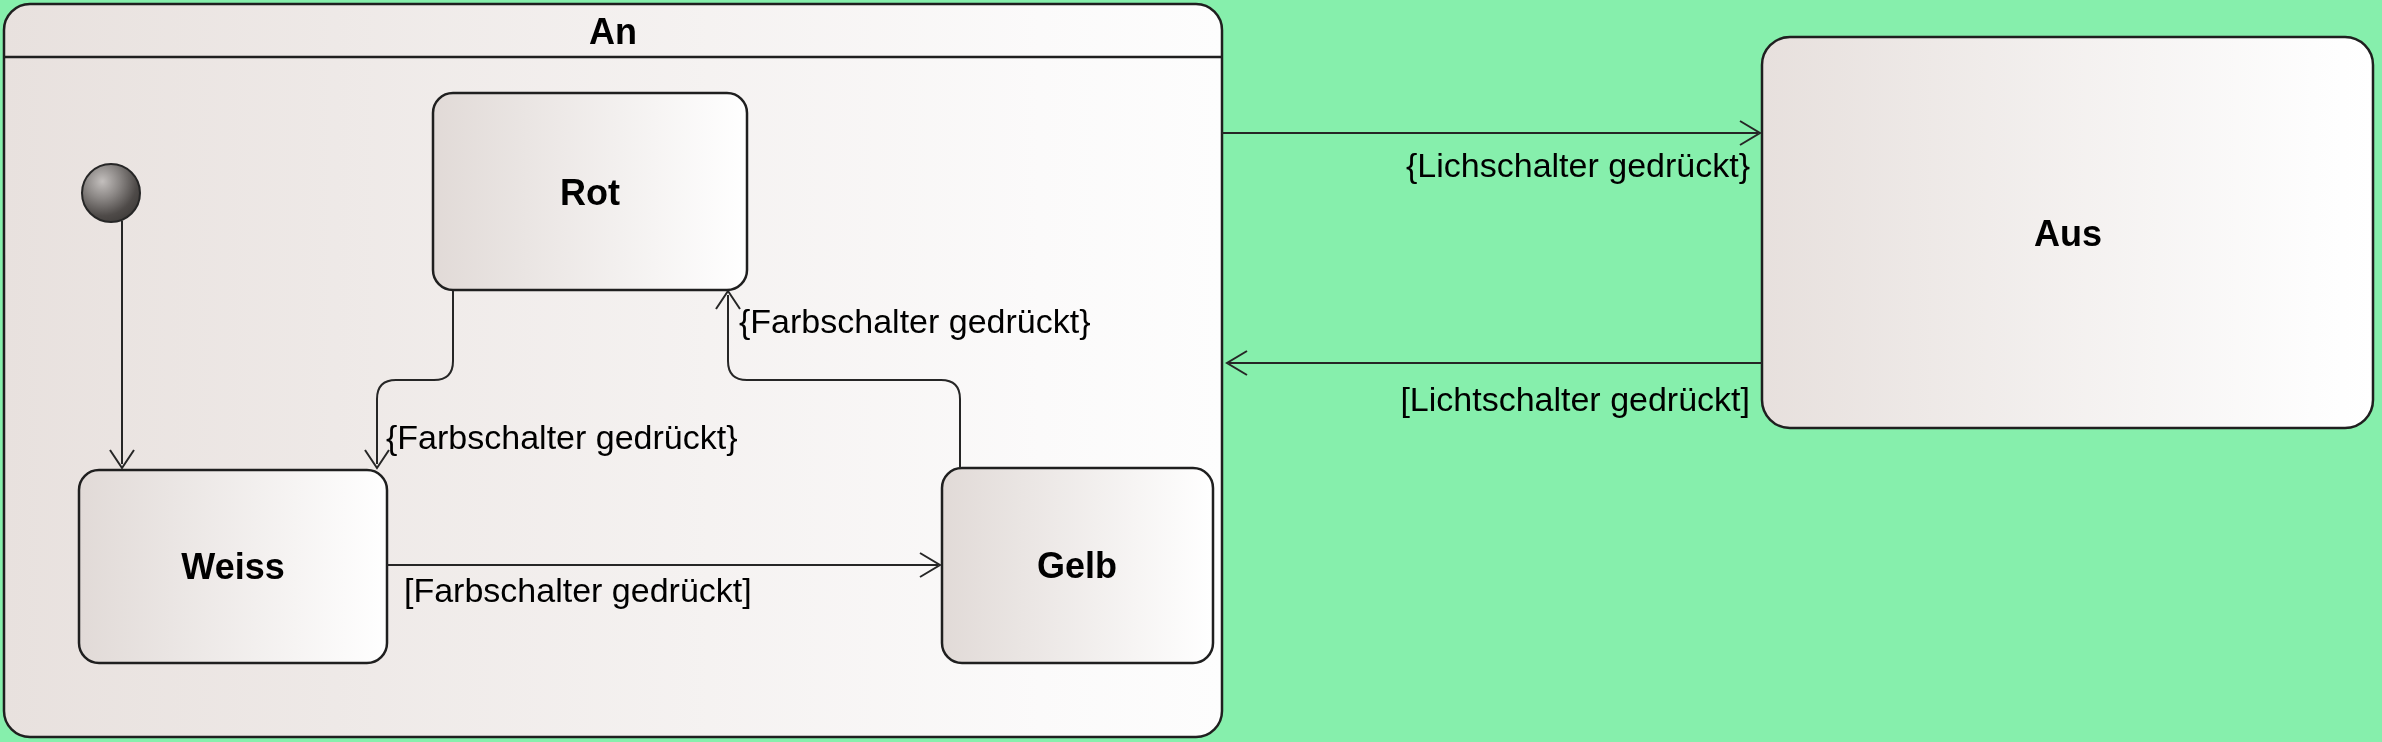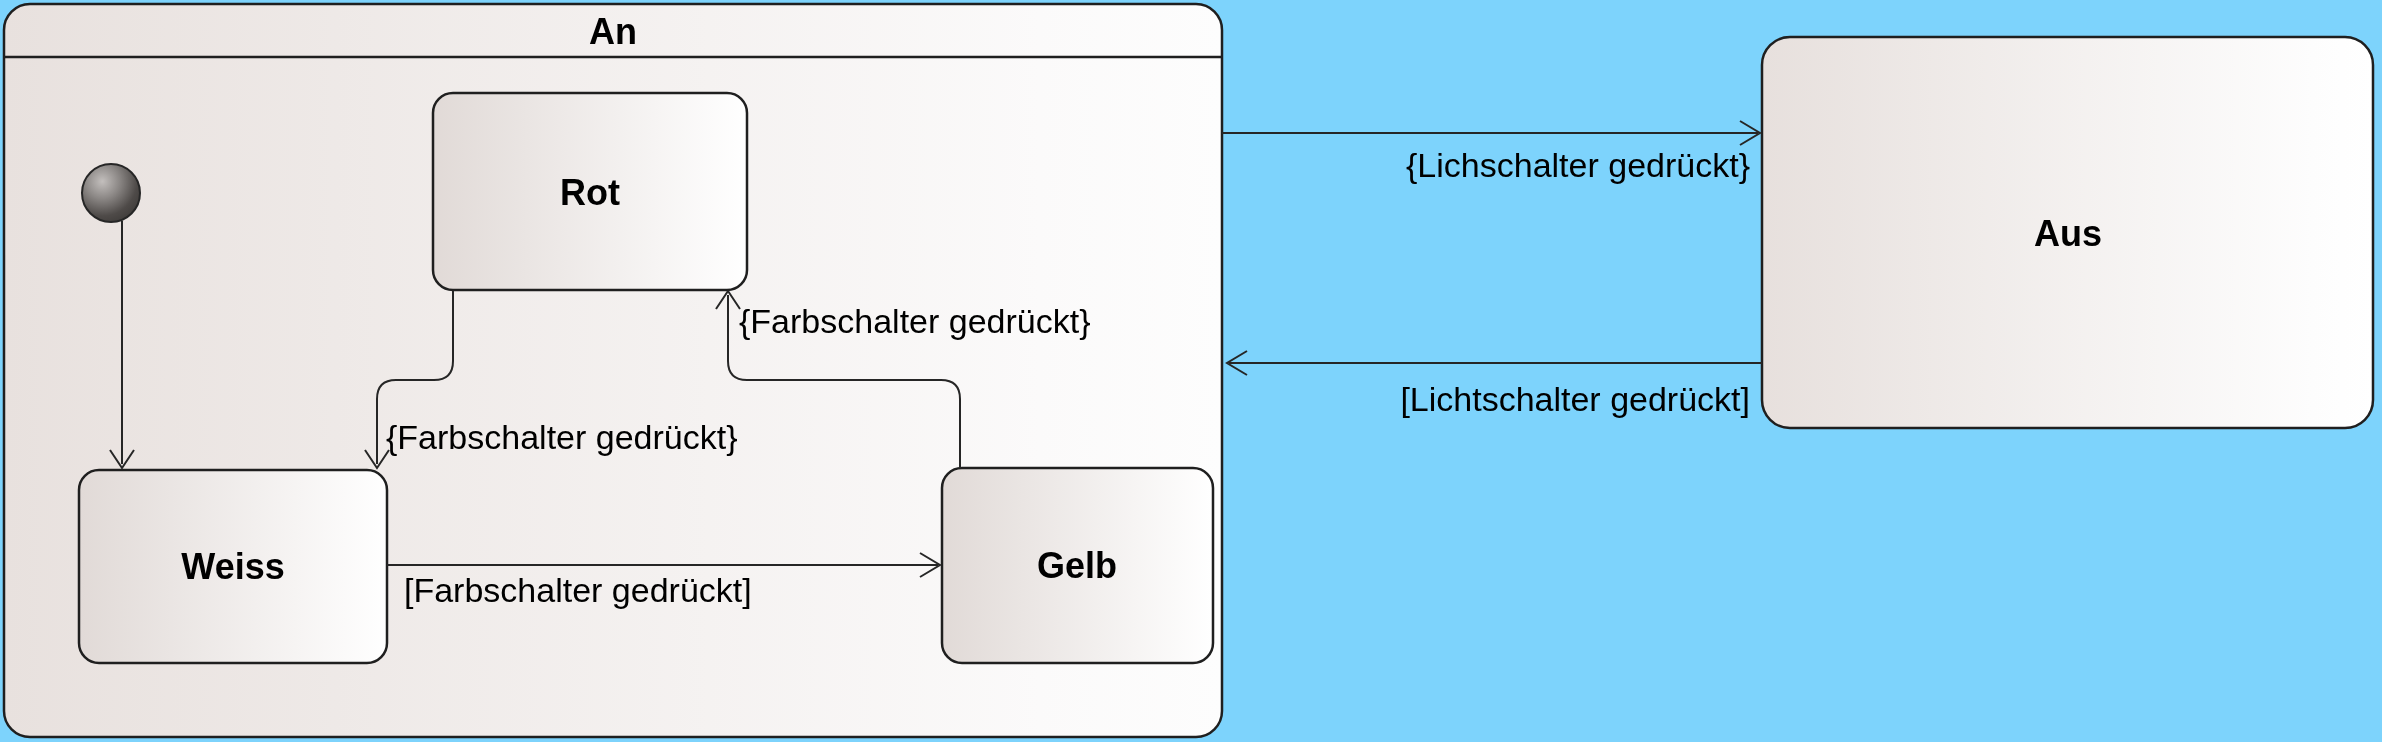--- a/index.html
+++ b/index.html
@@ -4,21 +4,21 @@
 <style>
   html, body {
     margin: 0;
     padding: 0;
     background: #ffffff;
   }
   .canvas-wrap {
     position: relative;
     width: 2382px;
     height: 742px;
-    background: #7dd3fc;
+    background: #86efac;
     font-family: "Liberation Sans", sans-serif;
   }
   svg { display: block; }
   .state-name {
     font-family: "Liberation Sans", sans-serif;
     font-size: 36px;
     font-weight: bold;
     fill: #000000;
   }
   .composite-title {

